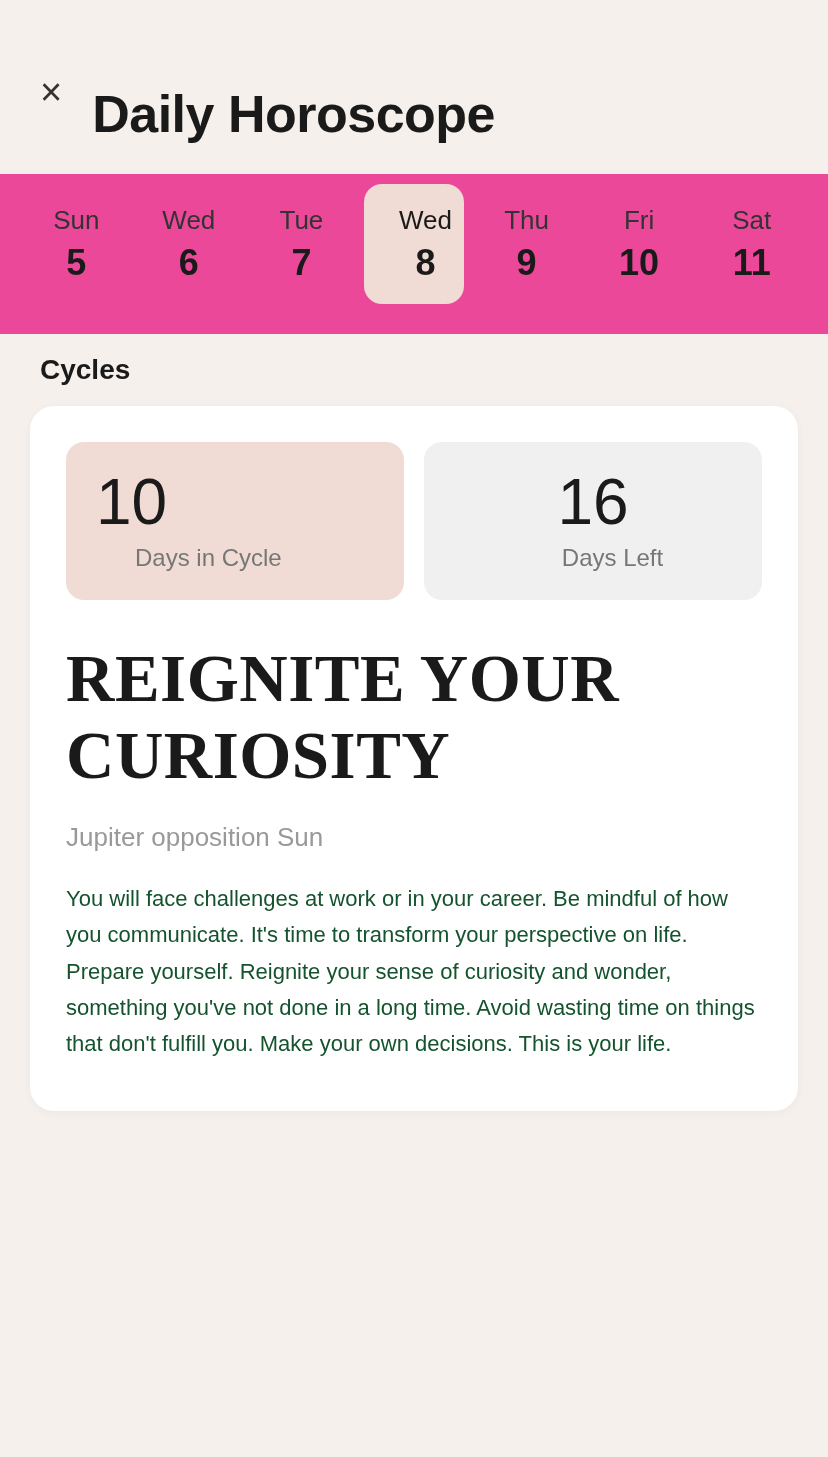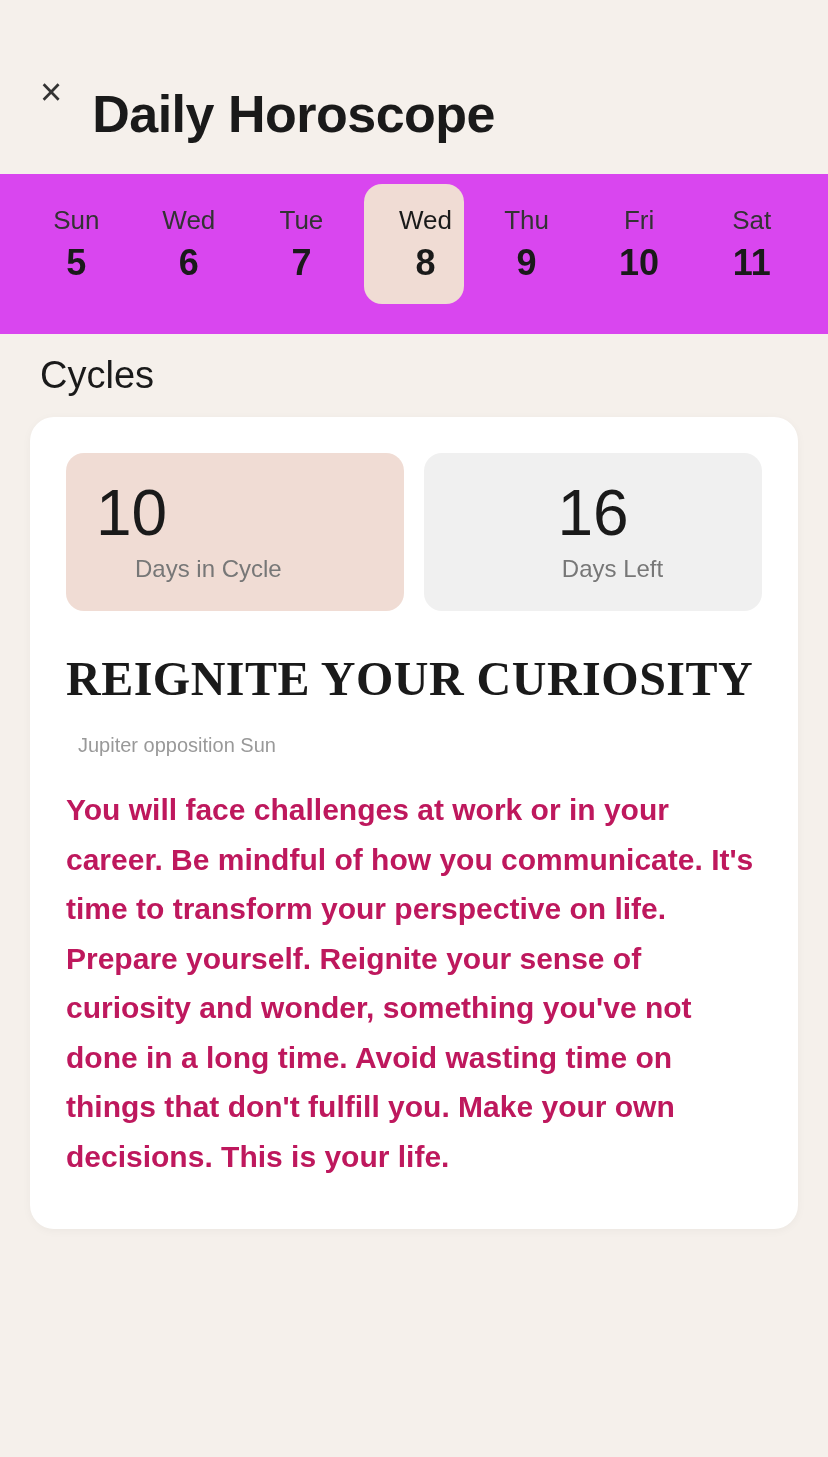--- a/index.html
+++ b/index.html
@@ -40,21 +40,21 @@
       letter-spacing: -0.5px;
       margin-top: 44px;
     }
 
     
     .day-selector {
       display: flex;
       justify-content: space-around;
       align-items: center;
       padding: 10px 20px 30px 20px;
-      background-color: #d946ef;
+      background-color: #ec4899;
     }
 
     .day-item {
       display: flex;
       flex-direction: column;
       align-items: center;
       justify-content: center;
       width: 100px;
       height: 120px;
       border-radius: 18px;
@@ -80,22 +80,22 @@
     }
 
     .day-item.active .day-name,
     .day-item.active .day-number {
       color: #1a1a1a;
     }
 
     
     .section-label {
       padding: 20px 40px 20px 40px;
-      font-size: 38px;
-      font-weight: 400;
+      font-size: 28px;
+      font-weight: 700;
       color: #1a1a1a;
     }
 
     
     .card {
       margin: 0 30px;
       background-color: #ffffff;
       border-radius: 24px;
       padding: 36px 36px 48px 36px;
       box-shadow: 0 2px 10px rgba(0,0,0,0.04);
@@ -133,41 +133,40 @@
 
     .stat-label {
       font-size: 24px;
       font-weight: 400;
       color: #777;
       margin-left: 39px;
     }
 
     
     .horoscope-title {
-      font-size: 48px;
+      font-size: 67px;
       font-weight: 700;
       color: #1a1a1a;
       line-height: 1.15;
       margin-bottom: 28px;
       font-family: Georgia, 'Times New Roman', serif;
       letter-spacing: 0.5px;
     }
 
     .horoscope-subtitle {
-      font-size: 20px;
+      font-size: 26px;
       font-weight: 400;
       color: #999;
       margin-bottom: 28px;
-      margin-left: 12px;
     }
 
     .horoscope-body {
-      font-size: 30px;
-      font-weight: 700;
-      color: #be185d;
+      font-size: 22px;
+      font-weight: 400;
+      color: #14532d;
       line-height: 1.65;
     }
   </style>
 </head>
 <body>
 
 <div class="header">
   <span class="close-btn">×</span>
   <span class="header-title">Daily Horoscope</span>
 </div>

